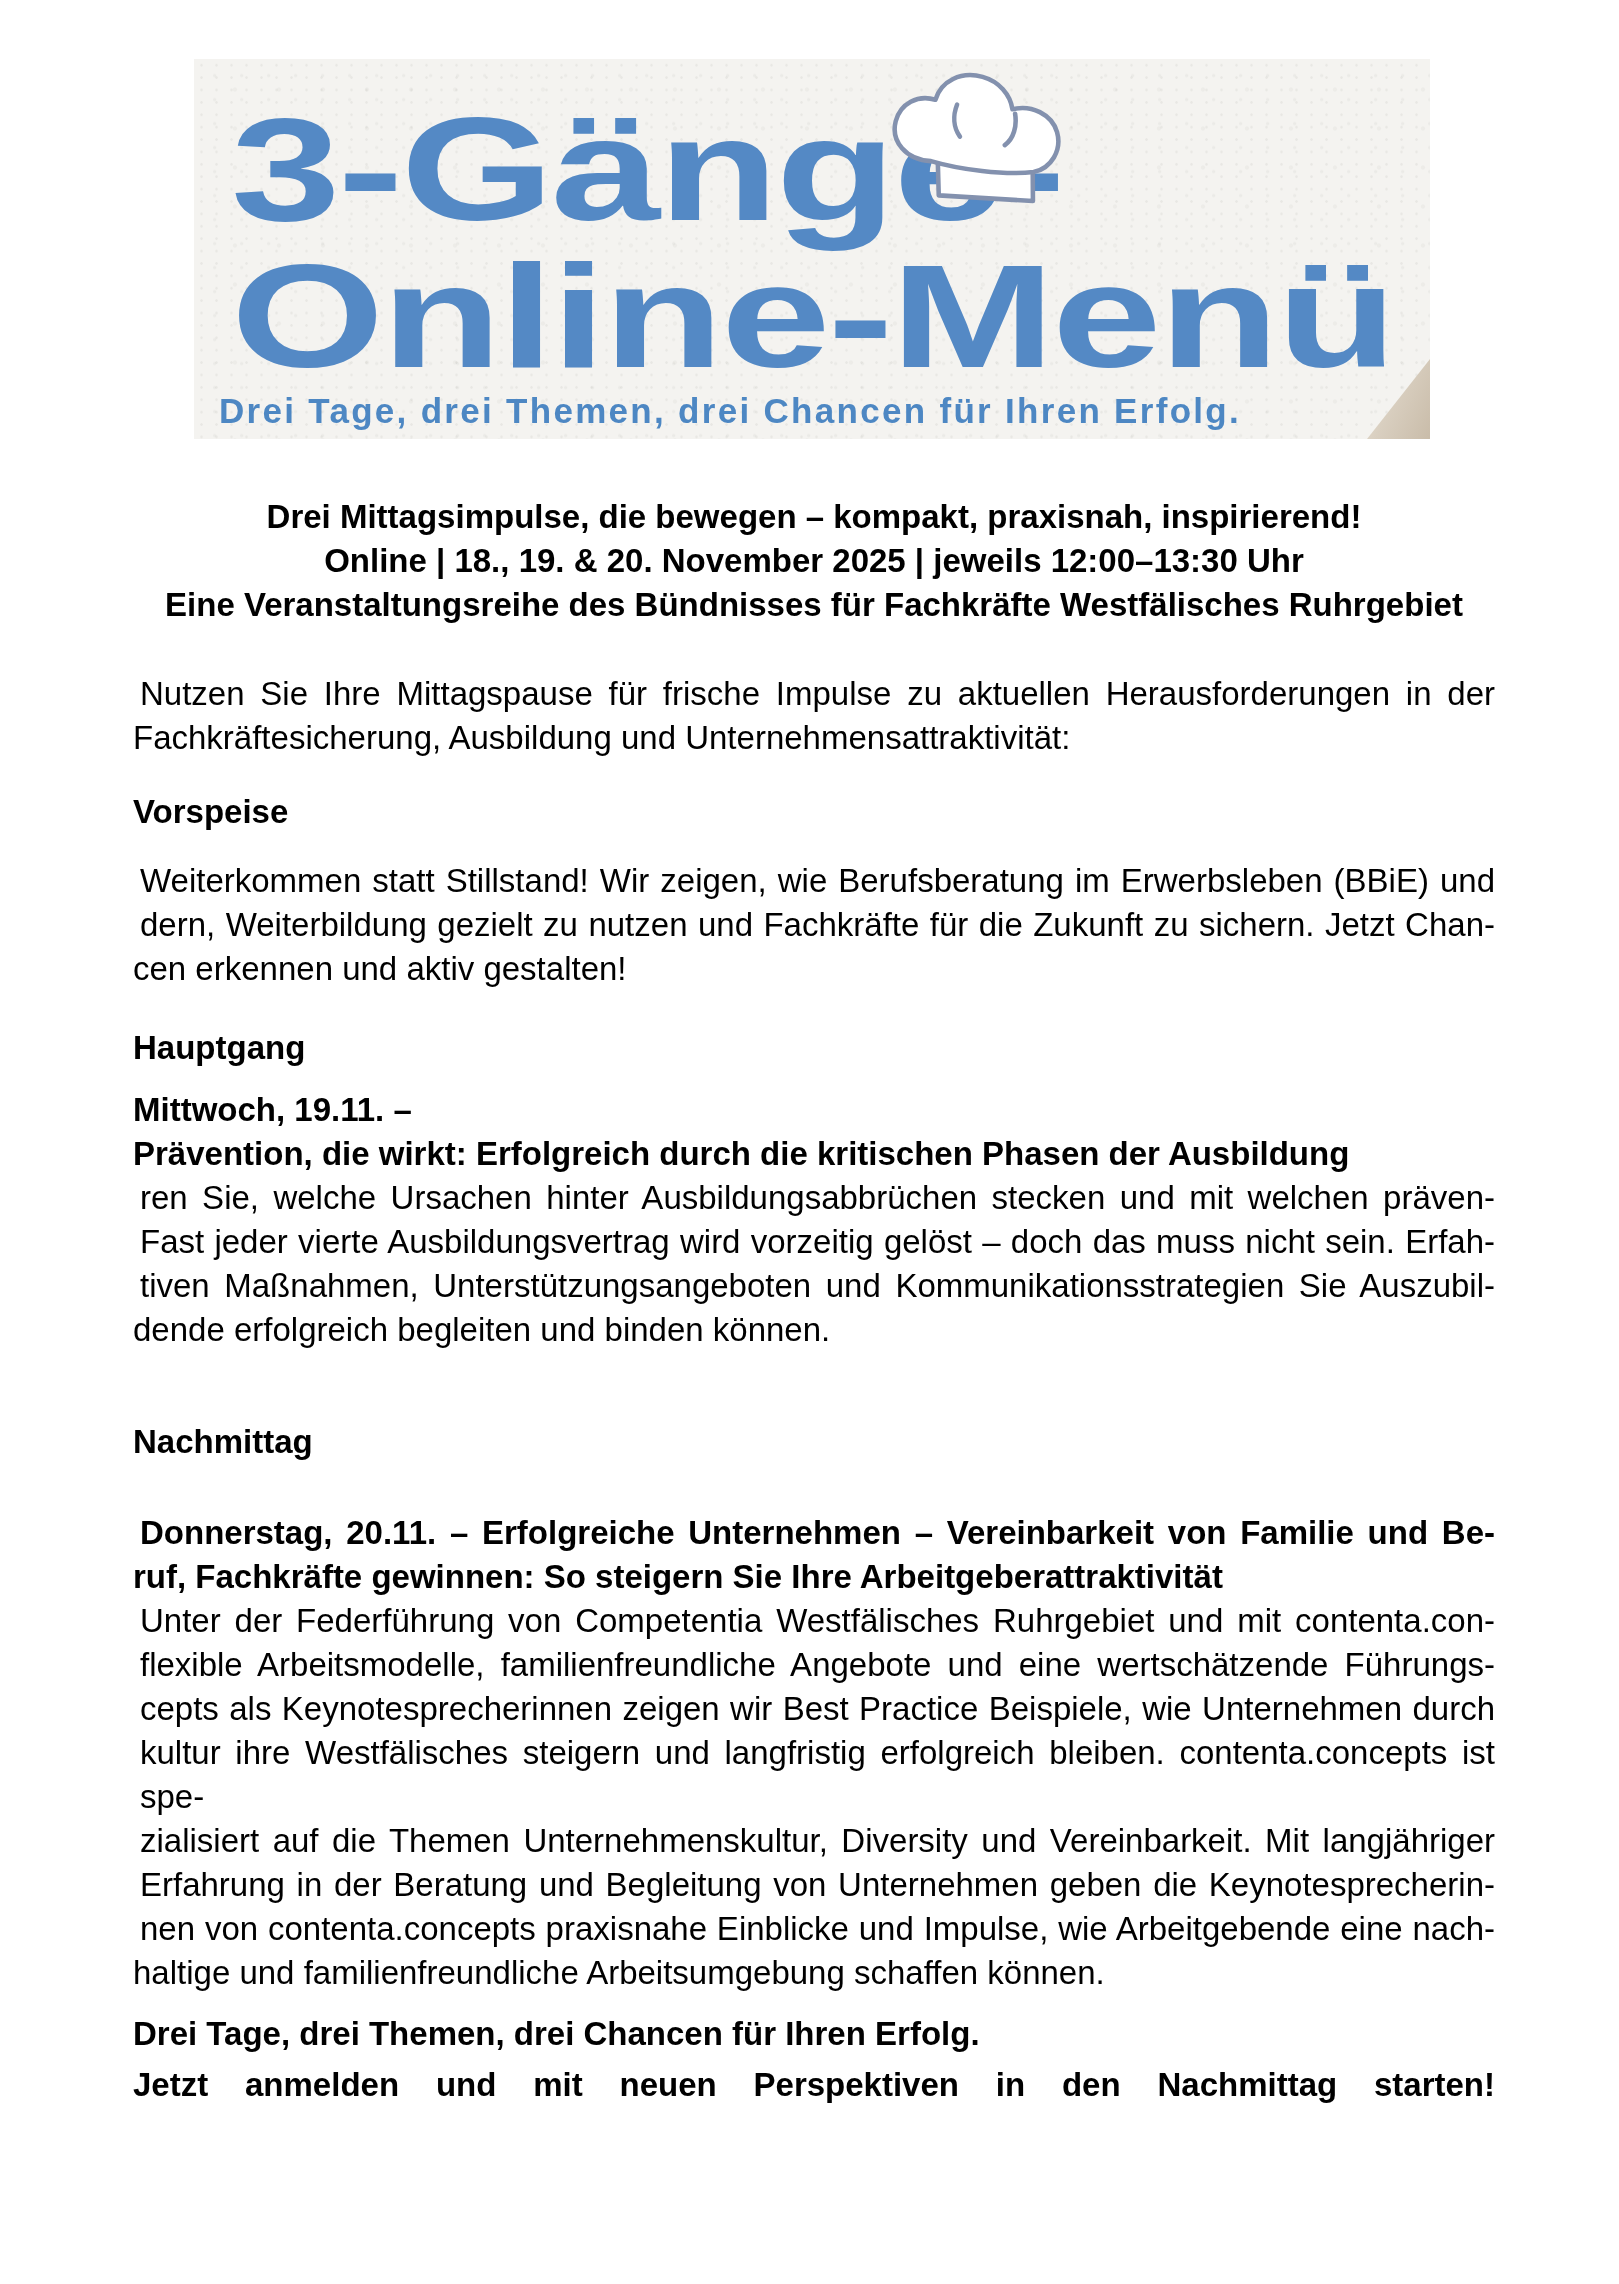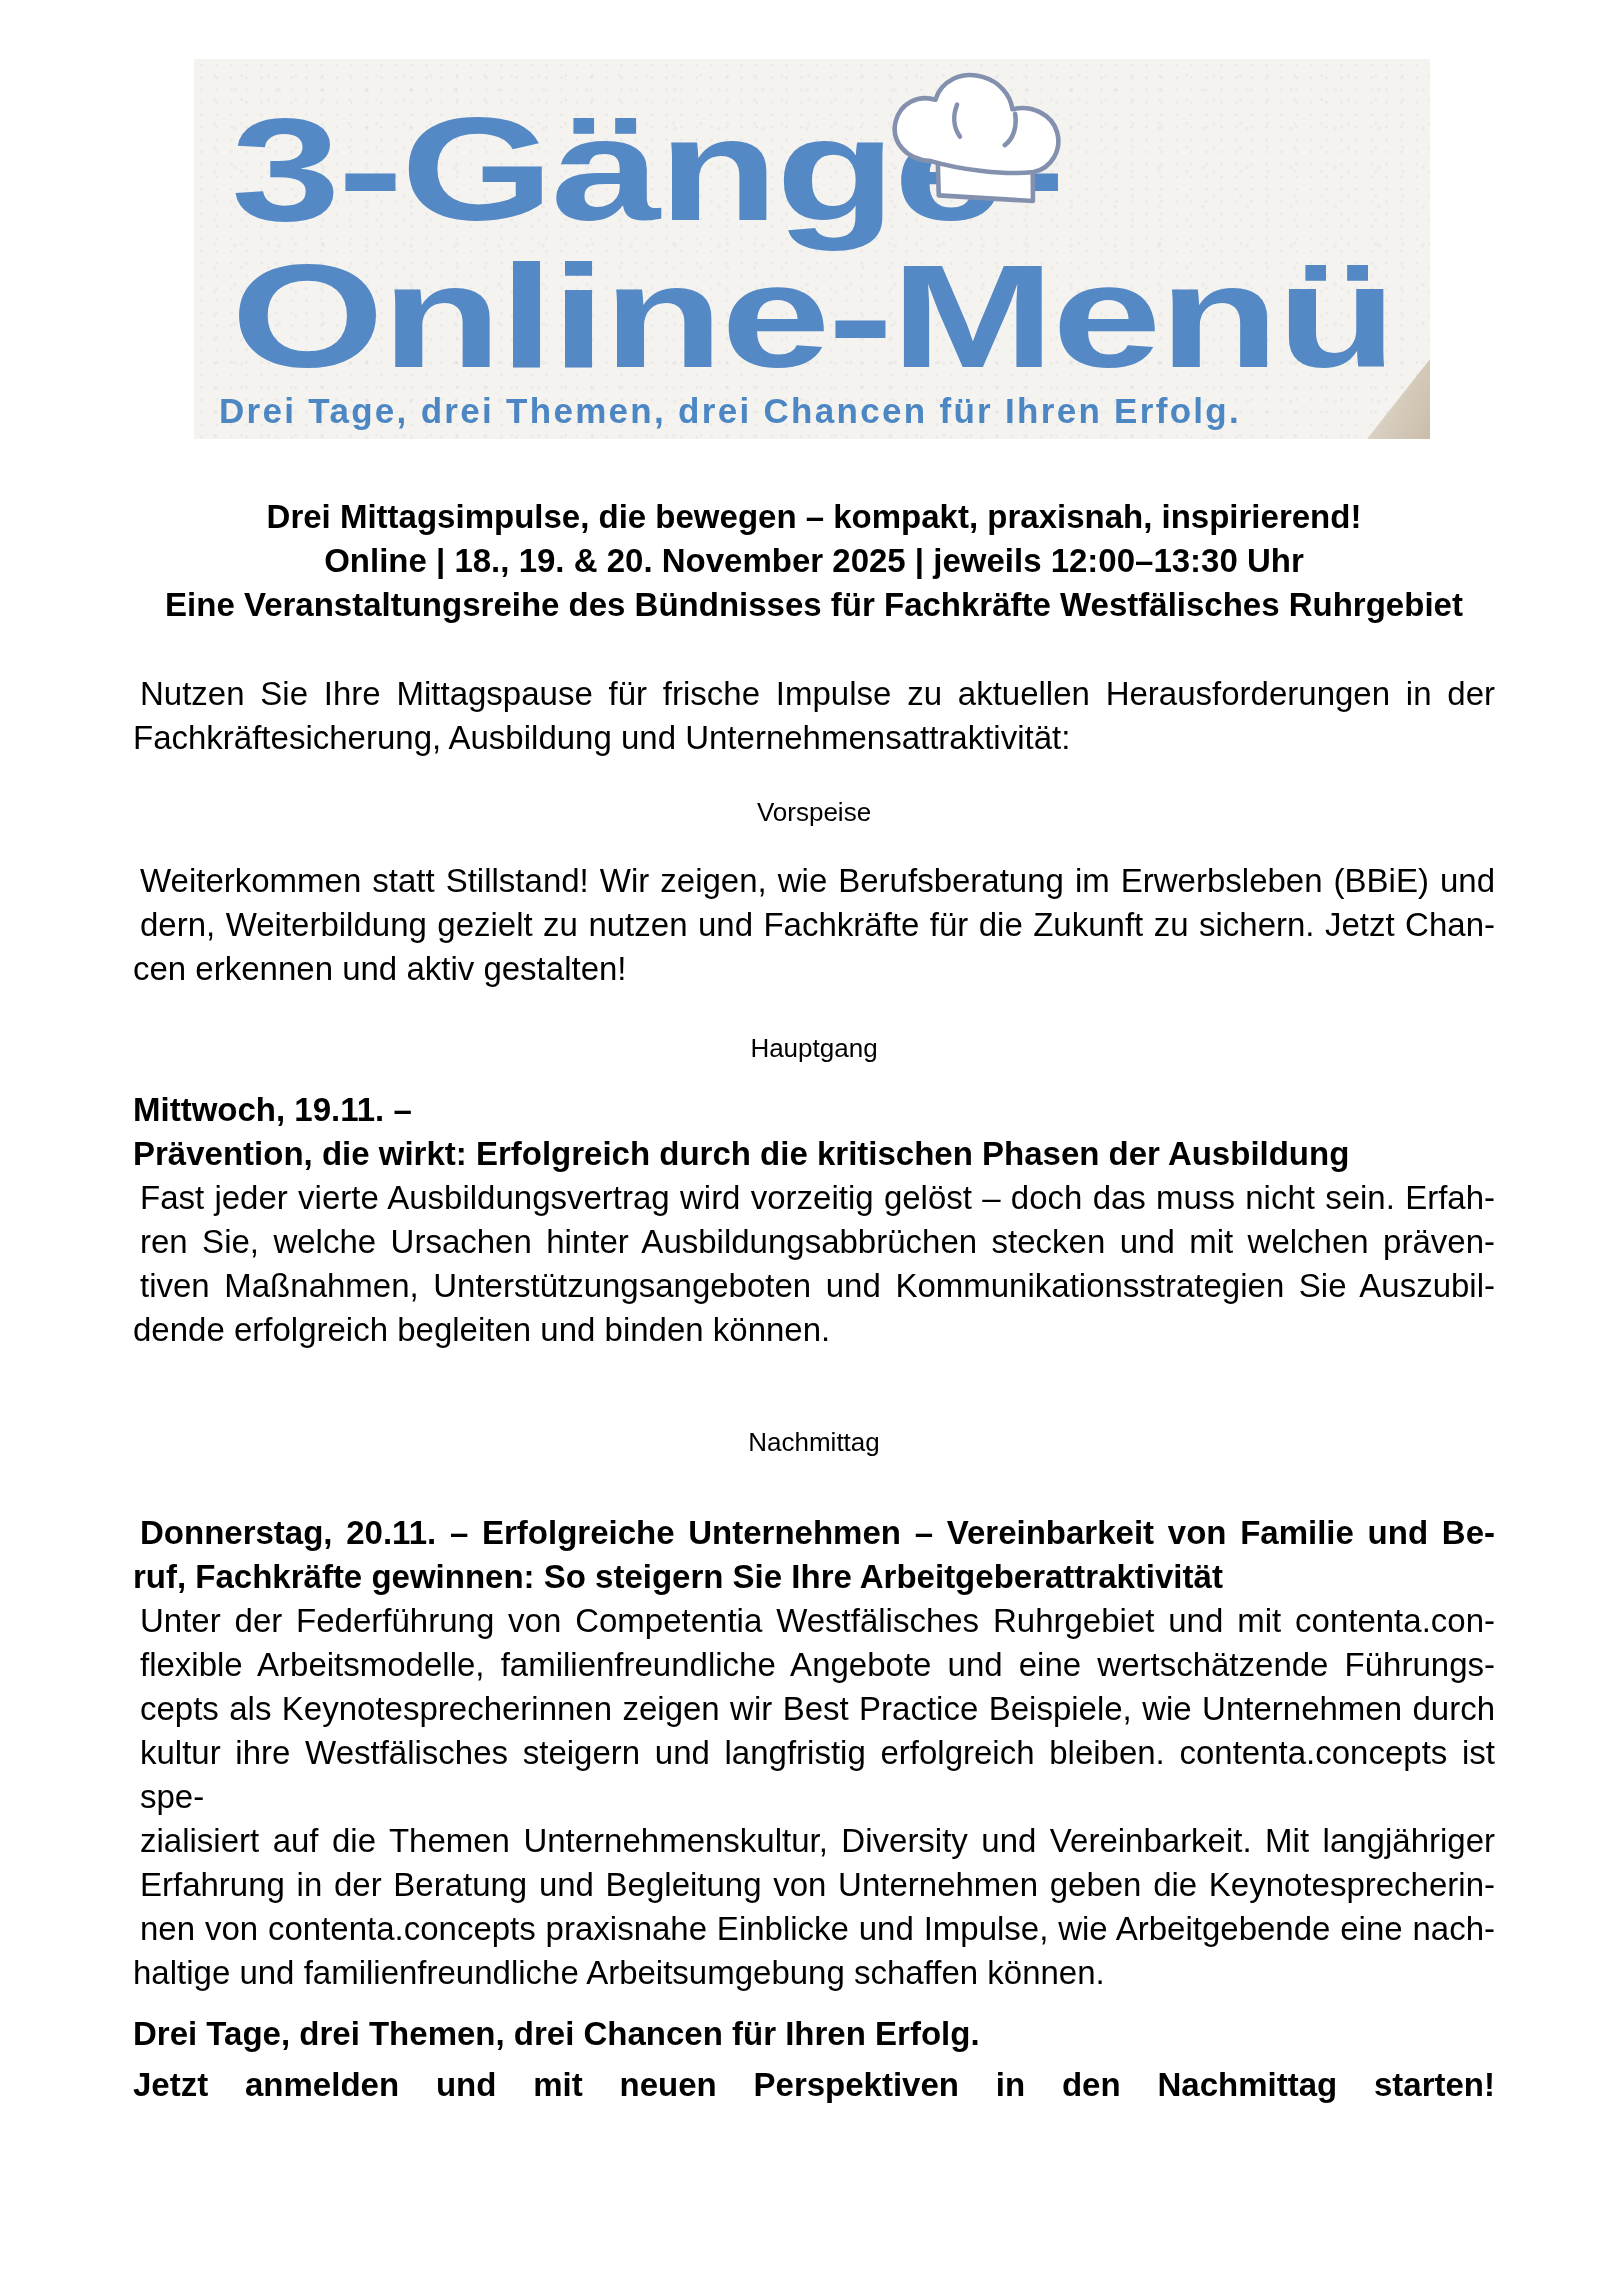--- a/index.html
+++ b/index.html
@@ -40,21 +40,21 @@
     clip-path:polygon(100% 0, 100% 100%, 0 100%);
   }
 
   
   .content { padding:495px 125px 0 133px; }
   .bold { font-weight:bold; }
   .center { text-align:center; }
   .ln { min-height:44px; }
   .ln-j { text-align:justify; text-align-last:justify; text-justify:inter-word;margin-left:7px; }
   .section-heading {
-    margin:0; font-size:26px; line-height:44px; font-weight:normal; text-align:center;
+    margin:0; font-size:33px; line-height:44px; font-weight:bold; 
   }
   .c1 .section-heading { margin:30px 0 25px; }
   .c2 .section-heading { margin:35px 0 18.3px; }
   .c3 .section-heading { margin:68px 0 47px; }
   .intro-paragraph { margin-top:45px; }
   .closing { margin-top:16.3px; font-weight:bold; }
   .closing-line2 { margin-top:7.8px; text-align:justify; text-align-last:justify; }
 </style>
 </head>
 <body>
@@ -98,22 +98,22 @@
         </div>
     </section>
 
     <section class="course c2">
       <h2 class="section-heading">Hauptgang</h2>
       <div class="bold">
           <div class="ln">Mittwoch, 19.11. –</div>
           <div class="ln">Prävention, die wirkt: Erfolgreich durch die kritischen Phasen der Ausbildung</div>
         </div>
       <div>
+          <div class="ln ln-j">ren Sie, welche Ursachen hinter Ausbildungsabbrüchen stecken und mit welchen präven-</div>
           <div class="ln ln-j">Fast jeder vierte Ausbildungsvertrag wird vorzeitig gelöst – doch das muss nicht sein. Erfah-</div>
-          <div class="ln ln-j">ren Sie, welche Ursachen hinter Ausbildungsabbrüchen stecken und mit welchen präven-</div>
           <div class="ln ln-j">tiven Maßnahmen, Unterstützungsangeboten und Kommunikationsstrategien Sie Auszubil-</div>
           <div class="ln">dende erfolgreich begleiten und binden können.</div>
         </div>
     </section>
 
     <section class="course c3">
       <h2 class="section-heading">Nachmittag</h2>
       <div class="bold">
           <div class="ln ln-j">Donnerstag, 20.11. – Erfolgreiche Unternehmen – Vereinbarkeit von Familie und Be-</div>
           <div class="ln">ruf, Fachkräfte gewinnen: So steigern Sie Ihre Arbeitgeberattraktivität</div>

